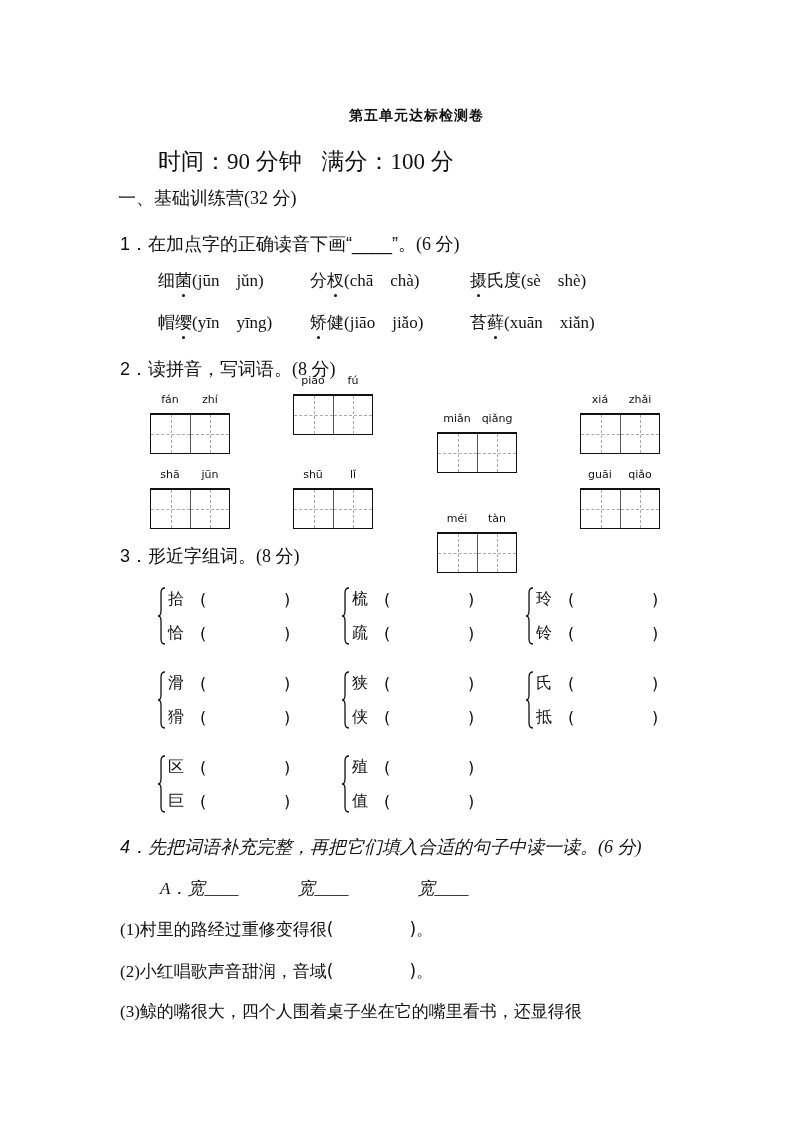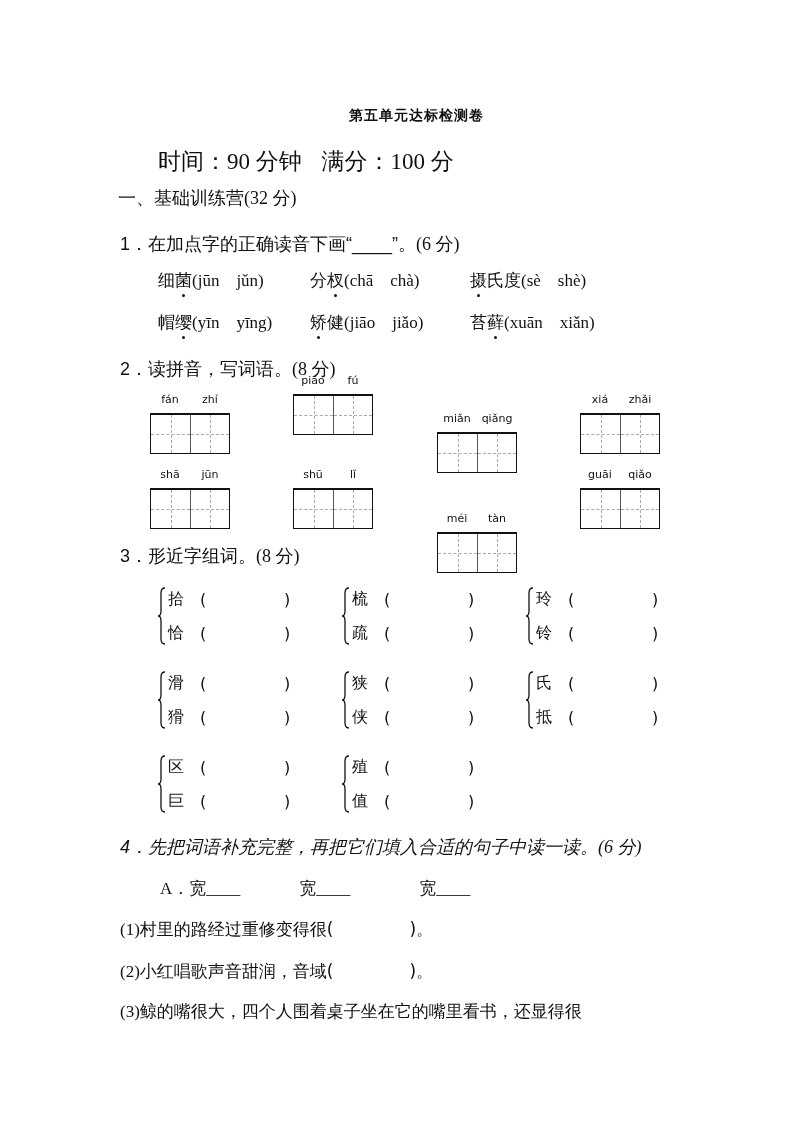--- a/index.html
+++ b/index.html
@@ -65,21 +65,21 @@
     .grp .brace {
       position: absolute; left: 0; top: 2px; width: 8px; height: 58px;
     }
     .grp .row {
       position: absolute; left: 10px; height: 24px; display: flex; align-items: center;
       font-family: "DejaVu Sans", sans-serif; font-size: 16px;
     }
     .grp .row .ch { width: 22px; }
     .grp .row .lp { width: 84px; padding-left: 10px; }
     .grp .row .rp { }
-    .q4a { left: 160px; top: 877px; font-size: 17px; }
+    .q4a { left: 160px; top: 877px; font-size: 17px; font-style: italic; }
     .q4a span { display: inline-block; }
     .sent { left: 120px; font-size: 17px; font-family: "DejaVu Sans", sans-serif; }
     .sent .num { font-family: "Liberation Serif", serif; }
   </style>
 </head>
 <body>
 
 <div class="abs title">第五单元达标检测卷</div>
 <div class="abs meta">
   <span>时间：90 分钟</span>

